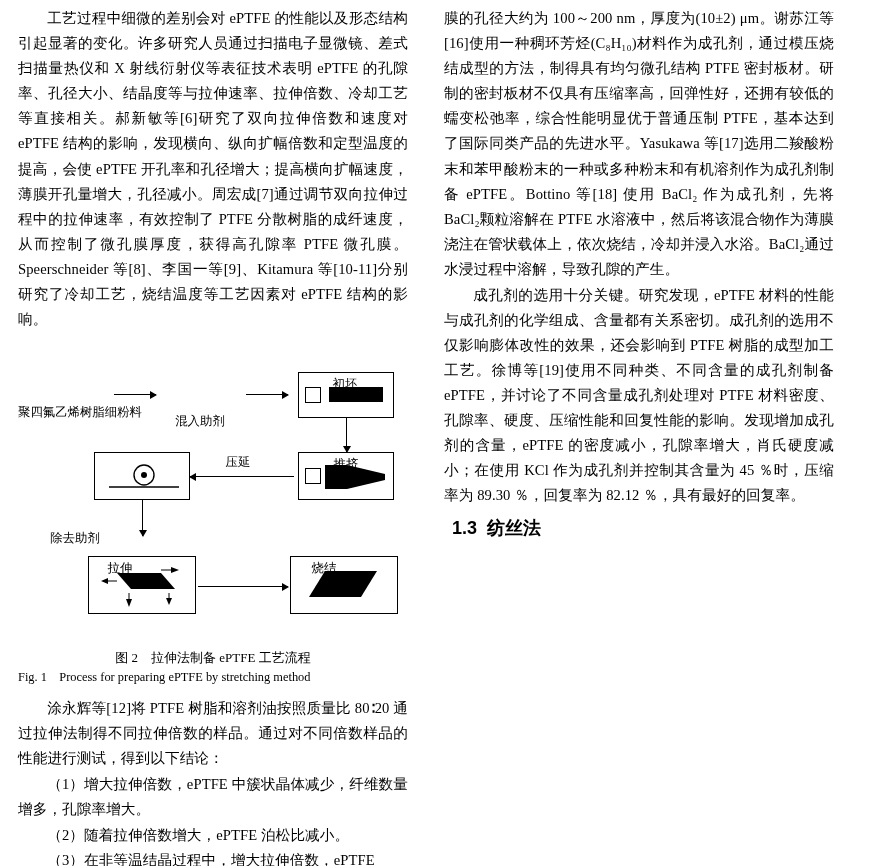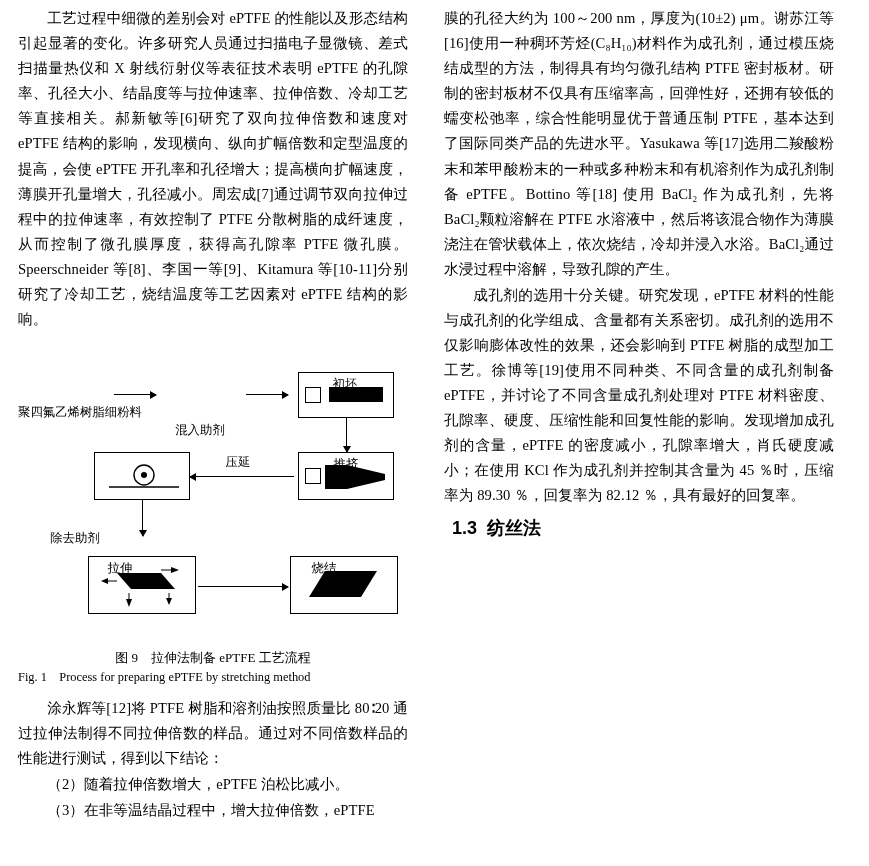--- a/index.html
+++ b/index.html
@@ -151,21 +151,21 @@
 
       <p class="para indent">工艺过程中细微的差别会对 ePTFE 的性能以及形态结构引起显著的变化。许多研究人员通过扫描电子显微镜、差式扫描量热仪和 X 射线衍射仪等表征技术表明 ePTFE 的孔隙率、孔径大小、结晶度等与拉伸速率、拉伸倍数、冷却工艺等直接相关。郝新敏等[6]研究了双向拉伸倍数和速度对 ePTFE 结构的影响，发现横向、纵向扩幅倍数和定型温度的提高，会使 ePTFE 开孔率和孔径增大；提高横向扩幅速度，薄膜开孔量增大，孔径减小。周宏成[7]通过调节双向拉伸过程中的拉伸速率，有效控制了 PTFE 分散树脂的成纤速度，从而控制了微孔膜厚度，获得高孔隙率 PTFE 微孔膜。Speerschneider 等[8]、李国一等[9]、Kitamura 等[10-11]分别研究了冷却工艺，烧结温度等工艺因素对 ePTFE 结构的影响。</p>
 
       <div class="figure">
         <div class="fig-canvas">
 
           <div class="fig-label" style="left:0px; top:34px; width:92px;">聚四氟乙烯树脂细粉料</div>
 
           <div class="arrow-h" style="left:96px; top:48px; width:42px;"></div>
 
-          <div class="fig-label" style="left:142px; top:52px; width:80px;">混入助剂</div>
+          <div class="fig-label" style="left:142px; top:43px; width:80px;">混入助剂</div>
 
           <div class="arrow-h" style="left:228px; top:48px; width:42px;"></div>
 
           <div class="fig-label" style="left:272px; top:6px; width:110px;">初坯</div>
 
           <div class="fig-box" style="left:280px; top:26px; width:96px; height:46px;">
             <div class="small-sq" style="left:6px; top:14px; width:16px; height:16px;"></div>
             <div class="fig-inner" style="left:30px; top:14px; width:54px; height:15px;"></div>
           </div>
 
@@ -216,25 +216,26 @@
 
           <div class="fig-label" style="left:276px; top:190px; width:60px;">烧结</div>
 
           <div class="fig-box" style="left:272px; top:210px; width:108px; height:58px;">
             <svg style="position:absolute; left:14px; top:8px;" width="84" height="42" viewBox="0 0 84 42">
               <polygon points="20,6 72,6 56,32 4,32" fill="#000"></polygon>
             </svg>
           </div>
 
         </div>
-        <div class="fig-caption">图 9　拉伸法制备 ePTFE 工艺流程</div>
+        <div class="fig-caption">图 2　拉伸法制备 ePTFE 工艺流程</div>
         <div class="fig-caption-en">Fig. 1　Process for preparing ePTFE by stretching method</div>
       </div>
 
       <p class="para indent">涂永辉等[12]将 PTFE 树脂和溶剂油按照质量比 80∶20 通过拉伸法制得不同拉伸倍数的样品。通过对不同倍数样品的性能进行测试，得到以下结论：</p>
+      <p class="para indent">（1）增大拉伸倍数，ePTFE 中簇状晶体减少，纤维数量增多，孔隙率增大。</p>
       <p class="para indent">（2）随着拉伸倍数增大，ePTFE 泊松比减小。</p>
       <p class="para indent">（3）在非等温结晶过程中，增大拉伸倍数，ePTFE</p>
     </div>
 
     <div class="col">
       <p class="para">膜的孔径大约为 100～200 nm，厚度为(10±2) μm。谢苏江等[16]使用一种稠环芳烃(C₈H₁₀)材料作为成孔剂，通过模压烧结成型的方法，制得具有均匀微孔结构 PTFE 密封板材。研制的密封板材不仅具有压缩率高，回弹性好，还拥有较低的蠕变松弛率，综合性能明显优于普通压制 PTFE，基本达到了国际同类产品的先进水平。Yasukawa 等[17]选用二羧酸粉末和苯甲酸粉末的一种或多种粉末和有机溶剂作为成孔剂制备 ePTFE。Bottino 等[18] 使用 BaCl₂ 作为成孔剂，先将 BaCl₂颗粒溶解在 PTFE 水溶液中，然后将该混合物作为薄膜浇注在管状载体上，依次烧结，冷却并浸入水浴。BaCl₂通过水浸过程中溶解，导致孔隙的产生。</p>
       <p class="para indent">成孔剂的选用十分关键。研究发现，ePTFE 材料的性能与成孔剂的化学组成、含量都有关系密切。成孔剂的选用不仅影响膨体改性的效果，还会影响到 PTFE 树脂的成型加工工艺。徐博等[19]使用不同种类、不同含量的成孔剂制备 ePTFE，并讨论了不同含量成孔剂处理对 PTFE 材料密度、孔隙率、硬度、压缩性能和回复性能的影响。发现增加成孔剂的含量，ePTFE 的密度减小，孔隙率增大，肖氏硬度减小；在使用 KCl 作为成孔剂并控制其含量为 45 ％时，压缩率为 89.30 ％，回复率为 82.12 ％，具有最好的回复率。</p>
       <div class="sec-head">
         <span class="num">1.3</span><span>纺丝法</span>
       </div>

